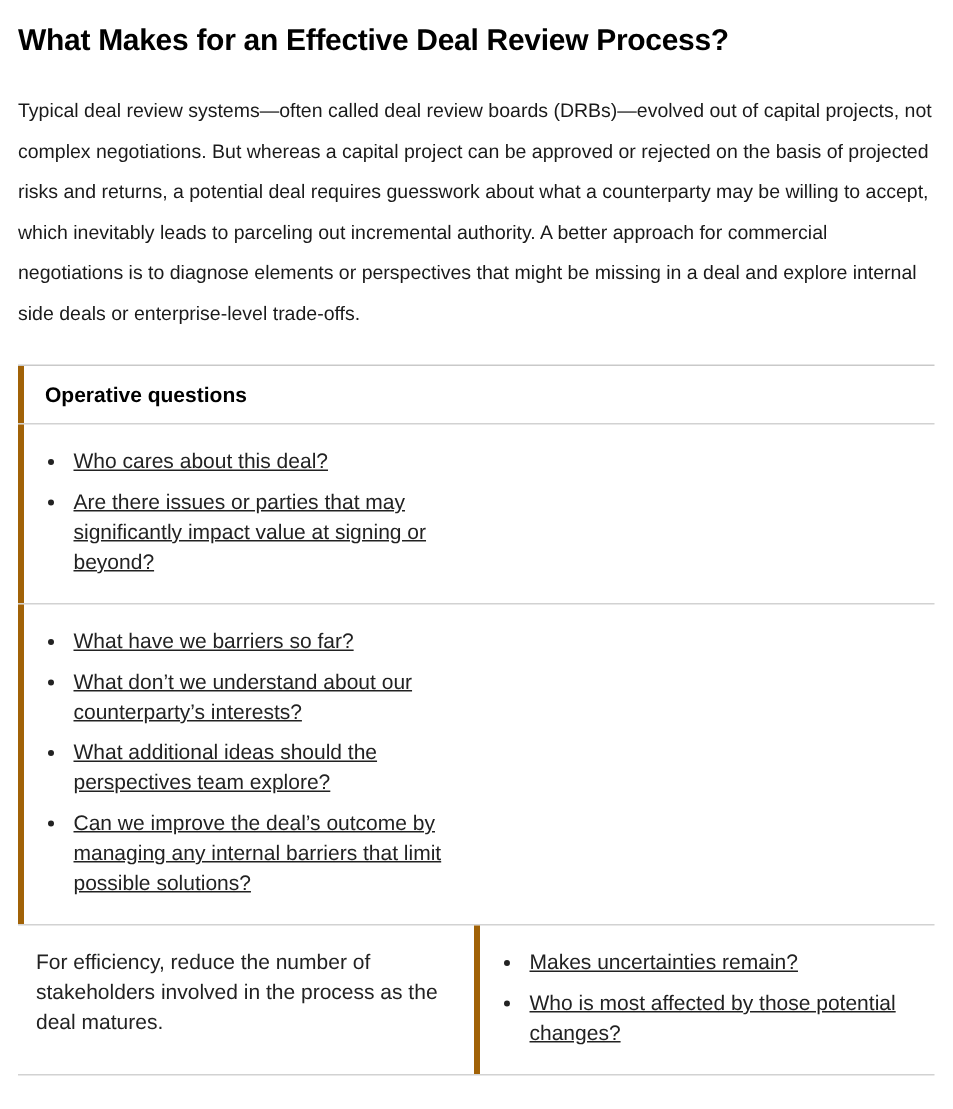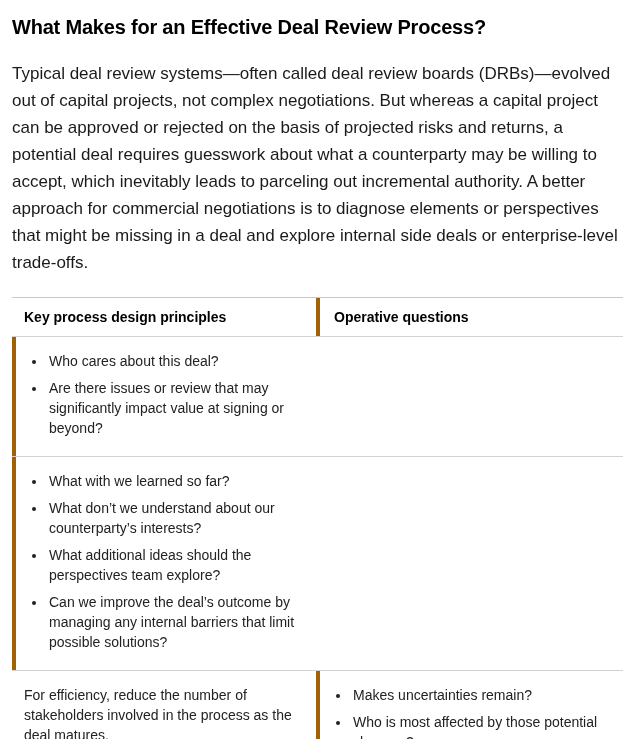--- a/index.html
+++ b/index.html
@@ -19,21 +19,21 @@
   h1.title {
     margin: 0 0 20px 0;
     font-size: 20px;
     line-height: 26px;
     font-weight: bold;
     color: #000;
     letter-spacing: -0.2px;
   }
   p.intro {
     margin: 0 0 21px 0;
-    font-size: 17px;
+    font-size: 13px;
     line-height: 27px;
     color: #1a1a1a;
   }
   .table {
     border-top: 1px solid #c9c9c9;
     font-size: 14px;
   }
   .thead, .trow {
     display: grid;
     grid-template-columns: 304px 1fr;
@@ -61,52 +61,52 @@
   }
   ul.qlist {
     margin: 0;
     padding: 0 0 0 17px;
     list-style: disc outside;
   }
   ul.qlist li {
     margin: 0 0 7px 0;
     padding-left: 2px;
     line-height: 20px;
+    text-decoration: underline;
   }
   ul.qlist li:last-child { margin-bottom: 0; }
 </style>
 </head>
 <body>
 
 <div class="page">
 
   <h1 class="title">What Makes for an Effective Deal Review Process?</h1>
 
   <p class="intro">Typical deal review systems—often called deal review boards (DRBs)—evolved out of capital projects, not complex negotiations. But whereas a capital project can be approved or rejected on the basis of projected risks and returns, a potential deal requires guesswork about what a counterparty may be willing to accept, which inevitably leads to parceling out incremental authority. A better approach for commercial negotiations is to diagnose elements or perspectives that might be missing in a deal and explore internal side deals or enterprise-level trade-offs.</p>
 
   <div class="table">
 
     <div class="thead">
-      <div class="th cell-left">Key process design principles</div>
       <div class="th cell-right">Operative questions</div>
     </div>
 
     <div class="trow">
       <div class="td cell-right">
         <ul class="qlist">
           <li>Who cares about this deal?</li>
-          <li>Are there issues or review that may significantly impact value at signing or beyond?</li>
+          <li>Are there issues or parties that may significantly impact value at signing or beyond?</li>
         </ul>
       </div>
     </div>
 
     <div class="trow">
       <div class="td cell-right">
         <ul class="qlist">
-          <li>What with we learned so far?</li>
+          <li>What have we barriers so far?</li>
           <li>What don’t we understand about our counterparty’s interests?</li>
           <li>What additional ideas should the perspectives team explore?</li>
           <li>Can we improve the deal’s outcome by managing any internal barriers that limit possible solutions?</li>
         </ul>
       </div>
     </div>
 
     <div class="trow">
       <div class="td cell-left">For efficiency, reduce the number of stakeholders involved in the process as the deal matures.</div>
       <div class="td cell-right">

